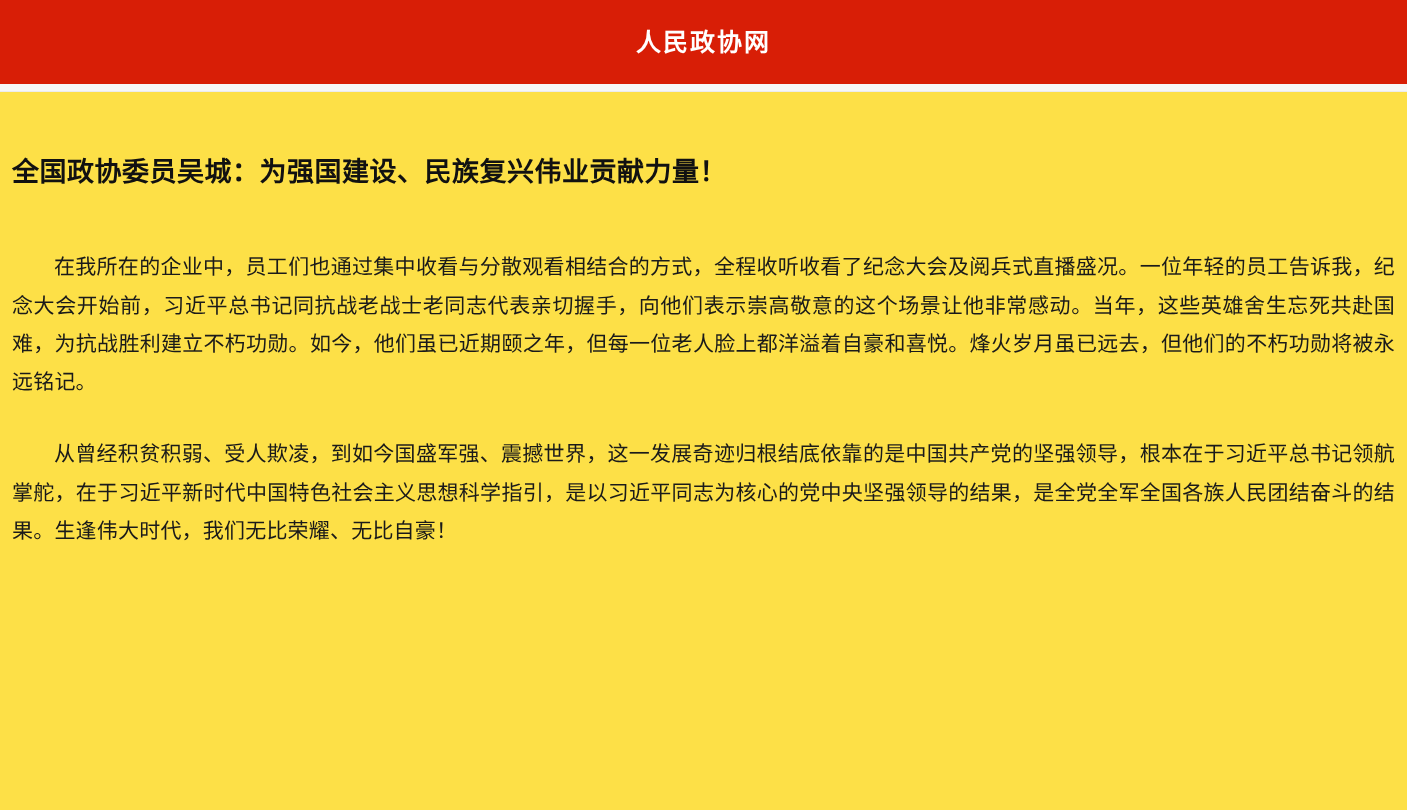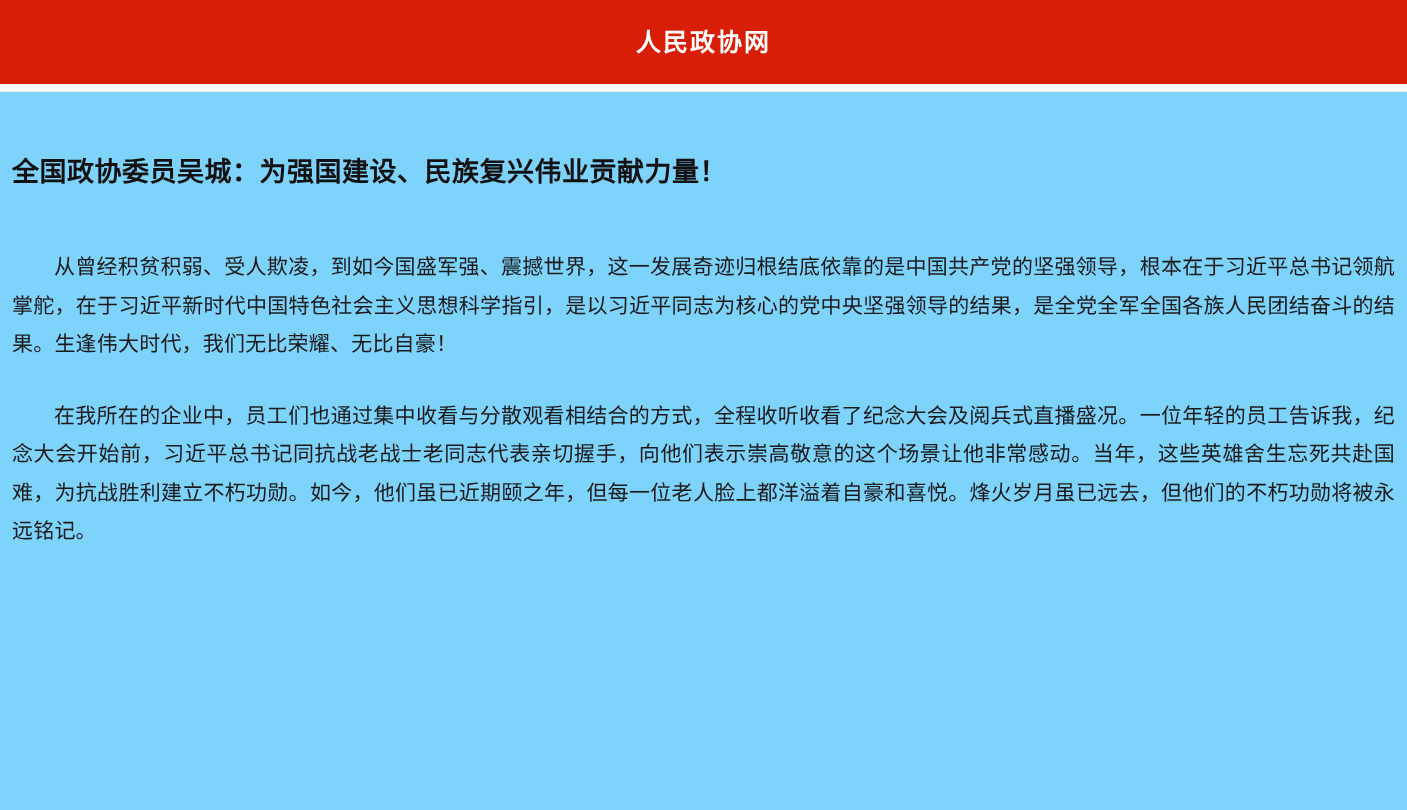--- a/index.html
+++ b/index.html
@@ -9,21 +9,21 @@
     width: 1407px;
     height: 810px;
     background: #ffffff;
     font-family: "Liberation Sans", "DejaVu Sans", sans-serif;
   }
   .page {
     width: 1407px;
     height: 810px;
     position: relative;
     overflow: hidden;
-    background: #7dd3fc;
+    background: #fde047;
   }
   .site-header {
     width: 100%;
     height: 84px;
     background: #d81e06;
     display: flex;
     align-items: center;
     justify-content: center;
   }
   .site-title {
@@ -73,18 +73,18 @@
   <div class="site-header">
     <div class="site-title">人民政协网</div>
   </div>
 
   <div class="header-rule"></div>
 
   <div class="article">
     <h1 class="article-title">全国政协委员吴城：为强国建设、民族复兴伟业贡献力量！</h1>
 
     <div class="article-body">
+      <p>在我所在的企业中，员工们也通过集中收看与分散观看相结合的方式，全程收听收看了纪念大会及阅兵式直播盛况。一位年轻的员工告诉我，纪念大会开始前，习近平总书记同抗战老战士老同志代表亲切握手，向他们表示崇高敬意的这个场景让他非常感动。当年，这些英雄舍生忘死共赴国难，为抗战胜利建立不朽功勋。如今，他们虽已近期颐之年，但每一位老人脸上都洋溢着自豪和喜悦。烽火岁月虽已远去，但他们的不朽功勋将被永远铭记。</p>
       <p>从曾经积贫积弱、受人欺凌，到如今国盛军强、震撼世界，这一发展奇迹归根结底依靠的是中国共产党的坚强领导，根本在于习近平总书记领航掌舵，在于习近平新时代中国特色社会主义思想科学指引，是以习近平同志为核心的党中央坚强领导的结果，是全党全军全国各族人民团结奋斗的结果。生逢伟大时代，我们无比荣耀、无比自豪！</p>
-      <p>在我所在的企业中，员工们也通过集中收看与分散观看相结合的方式，全程收听收看了纪念大会及阅兵式直播盛况。一位年轻的员工告诉我，纪念大会开始前，习近平总书记同抗战老战士老同志代表亲切握手，向他们表示崇高敬意的这个场景让他非常感动。当年，这些英雄舍生忘死共赴国难，为抗战胜利建立不朽功勋。如今，他们虽已近期颐之年，但每一位老人脸上都洋溢着自豪和喜悦。烽火岁月虽已远去，但他们的不朽功勋将被永远铭记。</p>
     </div>
   </div>
 
 </div>
 
 </body></html>

